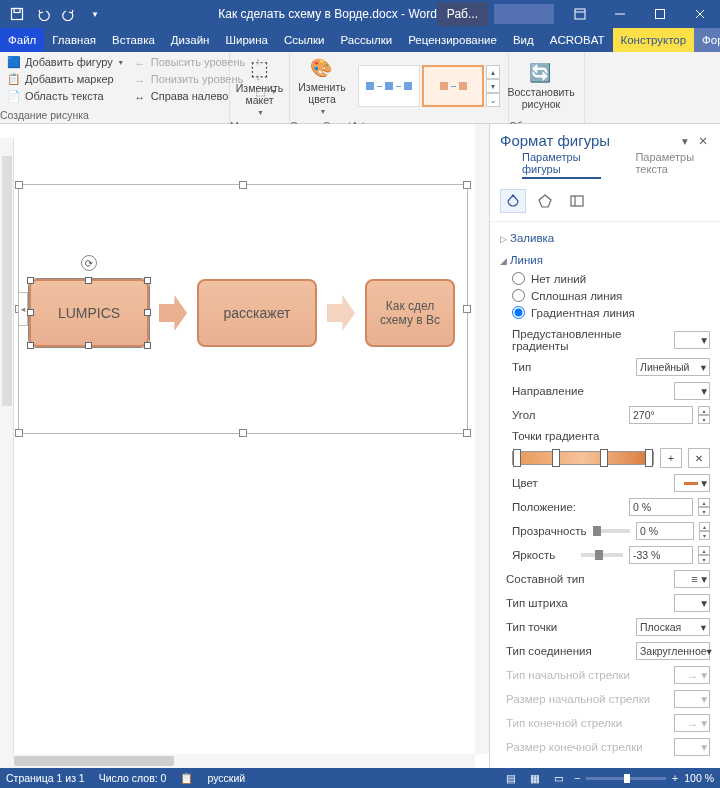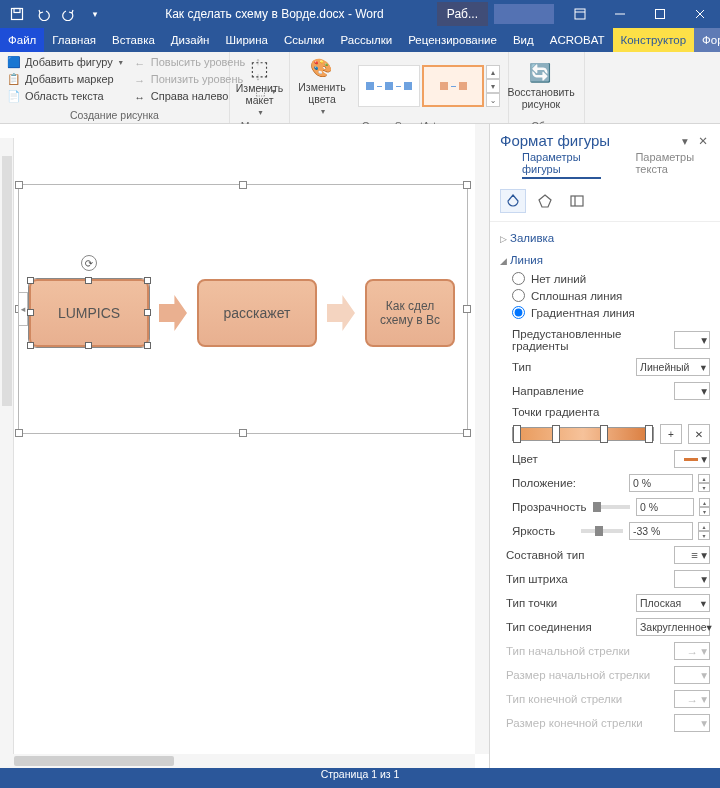--- a/index.html
+++ b/index.html
@@ -3,40 +3,40 @@
 <meta charset="utf-8">
 <style>
   * { margin: 0; padding: 0; box-sizing: border-box; font-family: "Segoe UI", Tahoma, sans-serif; }
   body { width: 720px; height: 788px; background: #fff; overflow: hidden; font-size: 11px; color: #444; }
 
   
   .titlebar { height: 28px; background: #2b579a; color: #fff; display: flex; align-items: center; }
   .qat { display: flex; gap: 4px; padding: 0 6px; align-items: center; height: 100%; }
   .qat-btn { width: 22px; height: 22px; display: flex; align-items: center; justify-content: center; cursor: pointer; }
   .qat-btn svg { stroke: #fff; }
-  .title-center { flex: 1; text-align: center; font-size: 12px; }
+  .title-center { flex: 1; text-align: right; font-size: 12px; }
   .context-tabs { display: flex; }
   .context-tab { background: #404d77; padding: 5px 10px; font-size: 12px; }
   .user { width: 60px; height: 20px; background: #5472b3; margin: 0 6px; }
   .win-btns { display: flex; }
   .win-btn { width: 40px; height: 28px; display: flex; align-items: center; justify-content: center; cursor: pointer; }
 
   
   .tabs { height: 24px; background: #2b579a; color: #fff; display: flex; align-items: stretch; font-size: 11.5px; }
   .tab { padding: 4px 8px; cursor: pointer; display: flex; align-items: center; }
   .tab.active { background: #f3f3f3; color: #2b579a; }
   .tab.ctx { background: #5f7bb5; }
   .tab.ctx.active { background: #fde047; color: #2b579a; }
   .tab.dark { background: #1d4ed8; }
 
   
   .ribbon { height: 72px; background: #f3f3f3; border-bottom: 1px solid #d6d6d6; display: flex; }
   .ribbon-group { border-right: 1px solid #e1e1e1; display: flex; flex-direction: column; }
   .group-content { flex: 1; display: flex; align-items: flex-start; padding: 2px 4px; gap: 4px; }
-  .group-label { text-align: center; font-size: 10.5px; color: #666; padding-bottom: 2px; }
+  .group-label { font-size: 10.5px; color: #666; padding-bottom: 2px; }
   .rib-col { display: flex; flex-direction: column; gap: 1px; }
   .rib-item { display: flex; align-items: center; gap: 4px; padding: 1px 3px; font-size: 11px; cursor: pointer; white-space: nowrap; }
   .rib-item.disabled { color: #aaa; }
   .rib-icon { width: 14px; height: 14px; display: inline-flex; align-items: center; justify-content: center; }
   .rib-big { display: flex; flex-direction: column; align-items: center; justify-content: center; width: 56px; height: 64px; font-size: 10.5px; text-align: center; cursor: pointer; gap: 2px; }
   .dd-arrow::after { content: "▾"; font-size: 8px; color: #666; margin-left: 2px; }
   .smartart-gallery { display: flex; align-items: center; gap: 2px; padding: 4px; }
   .sa-opt { width: 62px; height: 42px; border: 1px solid #dcdcdc; background: #fff; display: flex; align-items: center; justify-content: center; gap: 3px; cursor: pointer; }
   .sa-opt.sel { border: 2px solid #f0a060; background: #fff1e6; }
   .sa-box { width: 8px; height: 8px; background: #6ea2e0; }
@@ -97,21 +97,21 @@
   .fp-spin div { height: 9px; border: 1px solid #bbb; font-size: 6px; display: flex; align-items: center; justify-content: center; background: #fff; color: #666; }
   .fp-btn-sm { width: 22px; height: 20px; border: 1px solid #bbb; background: #fff; display: flex; align-items: center; justify-content: center; font-size: 10px; }
   .fp-color-swatch { width: 36px; height: 18px; border: 1px solid #bbb; background: #fff; display: flex; align-items: center; justify-content: flex-end; padding-right: 2px; }
   .fp-grad-track { flex: 1; height: 14px; background: linear-gradient(90deg, #e89858, #f6c29a, #d87838); border: 1px solid #999; position: relative; }
   .fp-stop { position: absolute; top: -3px; width: 8px; height: 18px; background: #fff; border: 1px solid #666; }
   .fp-disabled { color: #bbb; }
   .fp-slider { width: 42px; height: 4px; background: #ddd; position: relative; }
   .fp-slider-thumb { position: absolute; top: -3px; width: 8px; height: 10px; background: #888; }
 
   
-  .statusbar { height: 20px; background: #2b579a; color: #fff; display: flex; align-items: center; font-size: 10.5px; padding: 0 6px; gap: 14px; flex-direction: column; }
+  .statusbar { height: 20px; background: #2b579a; color: #fff; display: flex; align-items: center; font-size: 10.5px; padding: 0 6px; gap: 14px; }
   .status-right { margin-left: auto; display: flex; align-items: center; gap: 6px; }
   .zoom-track { width: 80px; height: 3px; background: #5f7bb5; position: relative; }
   .zoom-thumb { position: absolute; left: 38px; top: -3px; width: 6px; height: 9px; background: #fff; }
   .view-btn { width: 18px; height: 16px; display: flex; align-items: center; justify-content: center; }
 </style>
 </head>
 <body>
 
 <div class="titlebar">
   <div class="qat">
@@ -376,20 +376,28 @@
           <span class="fp-label">Тип</span>
           <div class="fp-ctrl wide">
             <span>Линейный</span>
             <span style="margin-left:auto">▾</span>
           </div>
         </div>
       <div class="fp-row">
           <span class="fp-label">Направление</span>
           <div class="fp-color-swatch">▾</div>
         </div>
+      <div class="fp-row">
+          <span class="fp-label">Угол</span>
+          <div class="fp-ctrl">270°</div>
+          <div class="fp-spin">
+            <div>▴</div>
+            <div>▾</div>
+          </div>
+        </div>
 
       <div class="fp-row" style="padding-left:12px">
           <span class="fp-label">Точки градиента</span>
         </div>
       <div class="fp-row">
         <div class="fp-grad-track">
           <div class="fp-stop" style="left:0"></div>
             <div class="fp-stop" style="left:28%"></div>
             <div class="fp-stop" style="left:62%"></div>
             <div class="fp-stop" style="right:0"></div>

